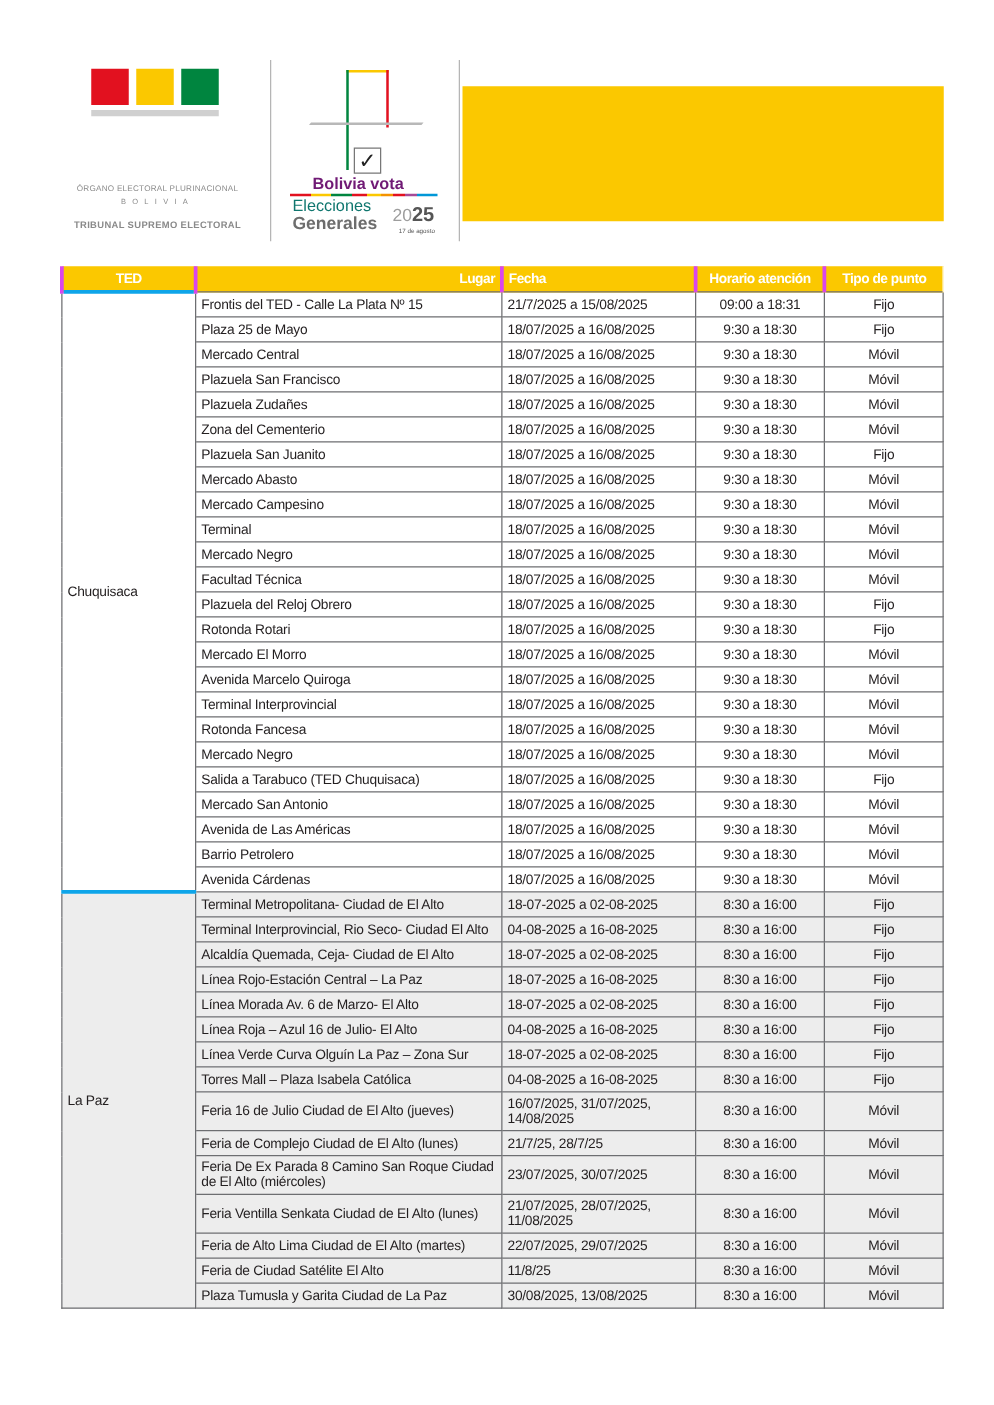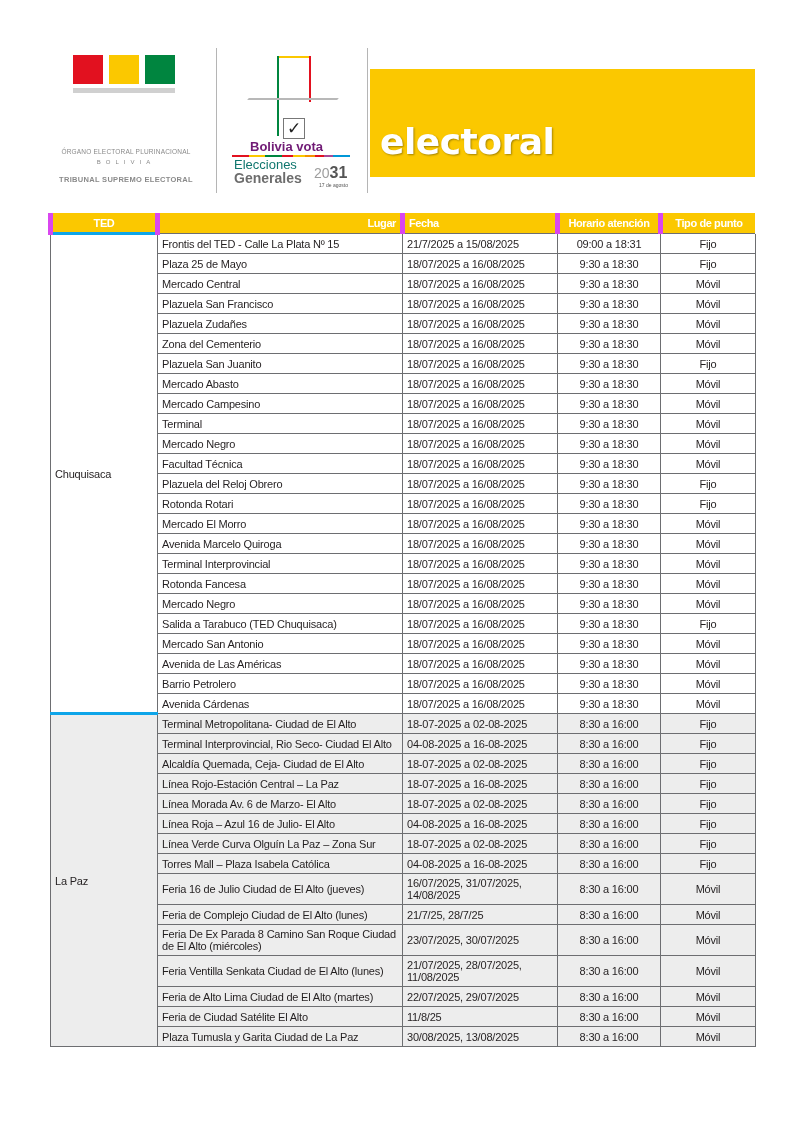--- a/index.html
+++ b/index.html
@@ -36,21 +36,21 @@
   .eg-year b { color: #555555; font-size: 16px; }
   .eg-date { position: absolute; left: 91px; top: 130px; font-size: 5px; color: #555; }
 
   .title-box { position: absolute; left: 370px; top: 69px; width: 385px; height: 108px; background: #fbc800; }
   .title-line { position: absolute; left: 10px; font-family: "DejaVu Sans", sans-serif; font-weight: bold; color: #ffffff; text-shadow: 1px 1px 2px rgba(0,0,0,0.35); letter-spacing: -0.5px; }
   .title-line.l1 { top: 10px; font-size: 30px; }
   .title-line.l2 { top: 52px; font-size: 36px; }
 
   
   table.points { position: absolute; left: 48px; top: 213px; width: 705px; border-collapse: collapse; table-layout: fixed; font-family: "Liberation Sans", sans-serif; font-size: 11px; color: #231f20; }
-  table.points th { background: #fbc800; color: #ffffff; font-weight: bold; font-size: 11px; height: 19px; padding: 0 4px; border-left: 5px solid #d946ef; border-right: 1px solid #ffffff; text-align: center; letter-spacing: -0.4px; }
+  table.points th { background: #fbc800; color: #ffffff; font-weight: bold; font-size: 11px; height: 19px; padding: 0 4px; border-left: 3px solid #d946ef; border-right: 1px solid #ffffff; text-align: center; letter-spacing: -0.4px; }
   table.points th.lugar, table.points th.fecha { text-align: left; }
   table.points th.lugar { text-align: right; }
   table.points td { border: 1px solid #6d6e71; height: 19px; padding: 0 4px; line-height: 12px; letter-spacing: -0.2px; }
   table.points td.c { text-align: center; }
   table.points td.ted { border-top: 3px solid #0ea5e9; vertical-align: middle; }
   tr.lapaz td { background: #ededed; }
   tr.tall td { height: 30px; }
 </style>
 </head>
 <body>
@@ -72,28 +72,27 @@
     <div class="ballot-top"></div>
     <div class="ballot-left"></div>
     <div class="ballot-right"></div>
   </div>
   <div class="ballot-slot"></div>
   <div class="check-box">✓</div>
   <div class="bv-text">Bolivia vota</div>
   <div class="bv-rainbow"></div>
   <div class="eg-line1">Elecciones</div>
   <div class="eg-line2">Generales</div>
-  <div class="eg-year"><span>20</span><b>31</b></div>
+  <div class="eg-year"><span>20</span><b>25</b></div>
   <div class="eg-date">17 de agosto</div>
 </div>
 
 <div class="vdivider d2"></div>
 
 <div class="title-box">
-  <div class="title-line l2">electoral</div>
 </div>
 
 <table class="points">
   <colgroup>
     <col style="width:107px">
     <col style="width:245px">
     <col style="width:155px">
     <col style="width:103px">
     <col style="width:95px">
   </colgroup>

